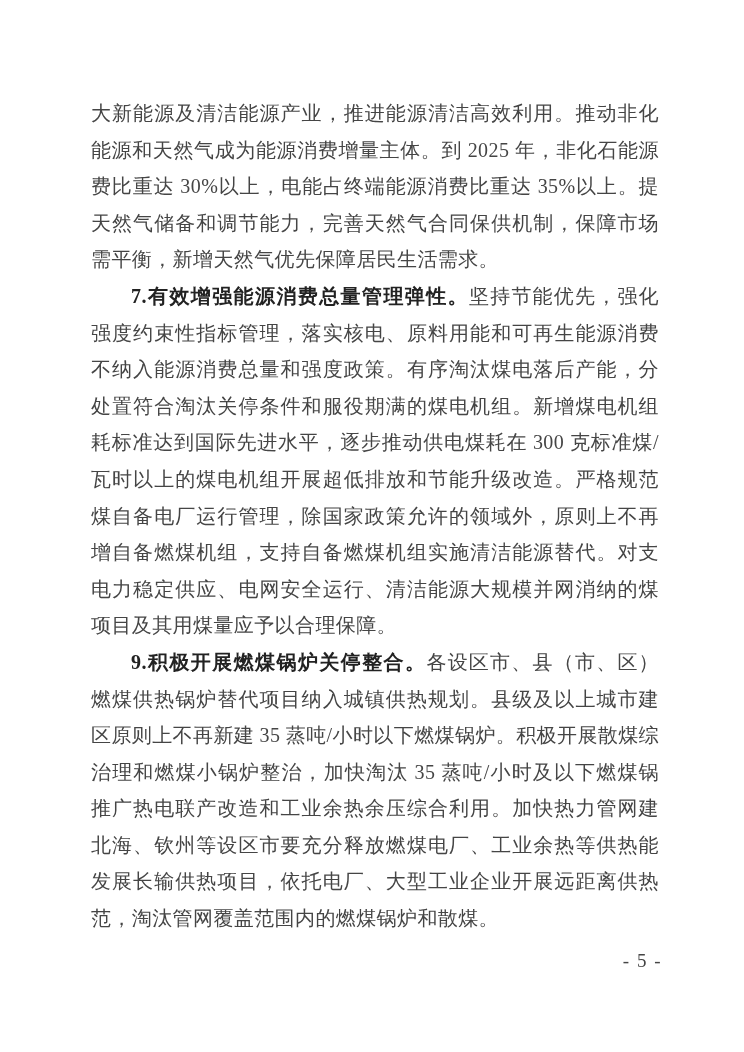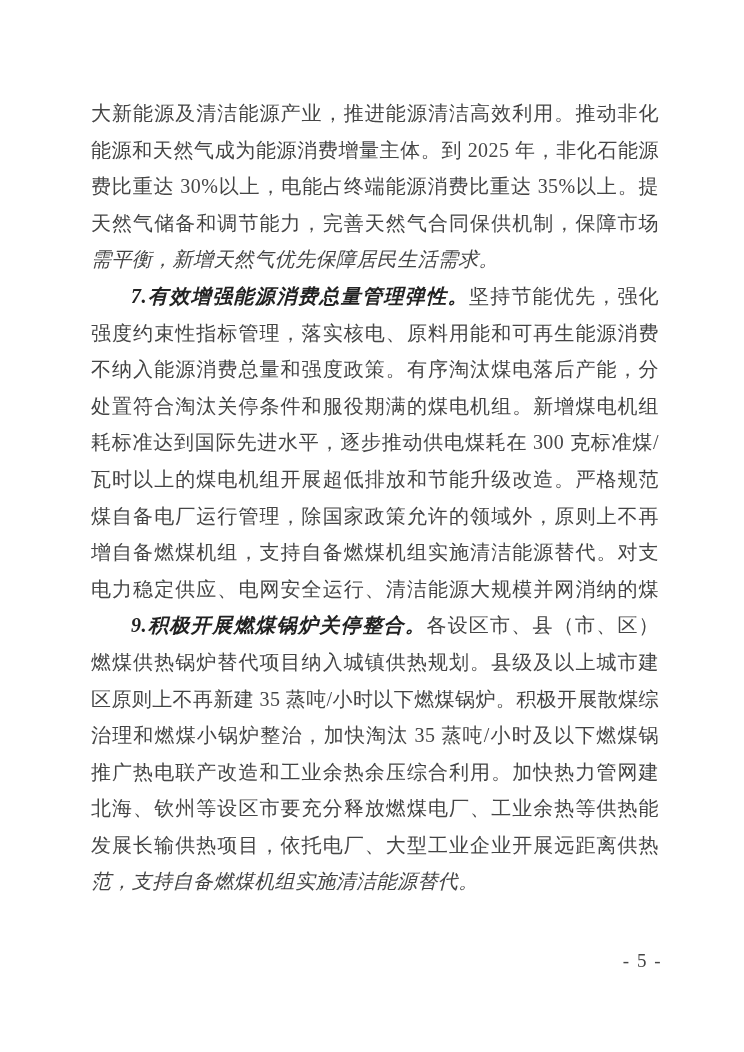--- a/index.html
+++ b/index.html
@@ -27,30 +27,28 @@
     height: 36.6px;
     line-height: 36.6px;
     text-align: justify;
     text-align-last: justify;
     overflow: hidden;
     letter-spacing: 0.4px;
   }
   .line.last {
     text-align: left;
     text-align-last: left;
-    font-style: italic;
   }
   .line.indent {
     text-indent: 2em;
   }
   .line b {
     font-weight: 700;
     color: var(--heading-text, #222222);
     letter-spacing: 0.6px;
-    font-style: italic;
   }
   .footer {
     position: absolute;
     right: 82px;
     top: 946px;
     font-size: 19px;
     line-height: 30px;
     letter-spacing: 1.5px;
     color: var(--body-text, #454545);
   }
@@ -67,23 +65,24 @@
       <div class="line last">需平衡，新增天然气优先保障居民生活需求。</div>
       <div class="line indent"><b>7.有效增强能源消费总量管理弹性。</b>坚持节能优先，强化能耗</div>
       <div class="line">强度约束性指标管理，落实核电、原料用能和可再生能源消费量</div>
       <div class="line">不纳入能源消费总量和强度政策。有序淘汰煤电落后产能，分类</div>
       <div class="line">处置符合淘汰关停条件和服役期满的煤电机组。新增煤电机组煤</div>
       <div class="line">耗标准达到国际先进水平，逐步推动供电煤耗在 300 克标准煤/千</div>
       <div class="line">瓦时以上的煤电机组开展超低排放和节能升级改造。严格规范燃</div>
       <div class="line">煤自备电厂运行管理，除国家政策允许的领域外，原则上不再新</div>
       <div class="line">增自备燃煤机组，支持自备燃煤机组实施清洁能源替代。对支撑</div>
       <div class="line">电力稳定供应、电网安全运行、清洁能源大规模并网消纳的煤电</div>
+      <div class="line last">项目及其用煤量应予以合理保障。</div>
       <div class="line indent"><b>9.积极开展燃煤锅炉关停整合。</b>各设区市、县（市、区）要将</div>
       <div class="line">燃煤供热锅炉替代项目纳入城镇供热规划。县级及以上城市建成</div>
       <div class="line">区原则上不再新建 35 蒸吨/小时以下燃煤锅炉。积极开展散煤综合</div>
       <div class="line">治理和燃煤小锅炉整治，加快淘汰 35 蒸吨/小时及以下燃煤锅炉，</div>
       <div class="line">推广热电联产改造和工业余热余压综合利用。加快热力管网建设，</div>
       <div class="line">北海、钦州等设区市要充分释放燃煤电厂、工业余热等供热能力，</div>
       <div class="line">发展长输供热项目，依托电厂、大型工业企业开展远距离供热示</div>
-      <div class="line last">范，支持自备燃煤机组实施清洁能源替代。</div>
+      <div class="line last">范，淘汰管网覆盖范围内的燃煤锅炉和散煤。</div>
     </div>
   <div class="footer">- 5 -</div>
 </div>
 
 </body></html>

